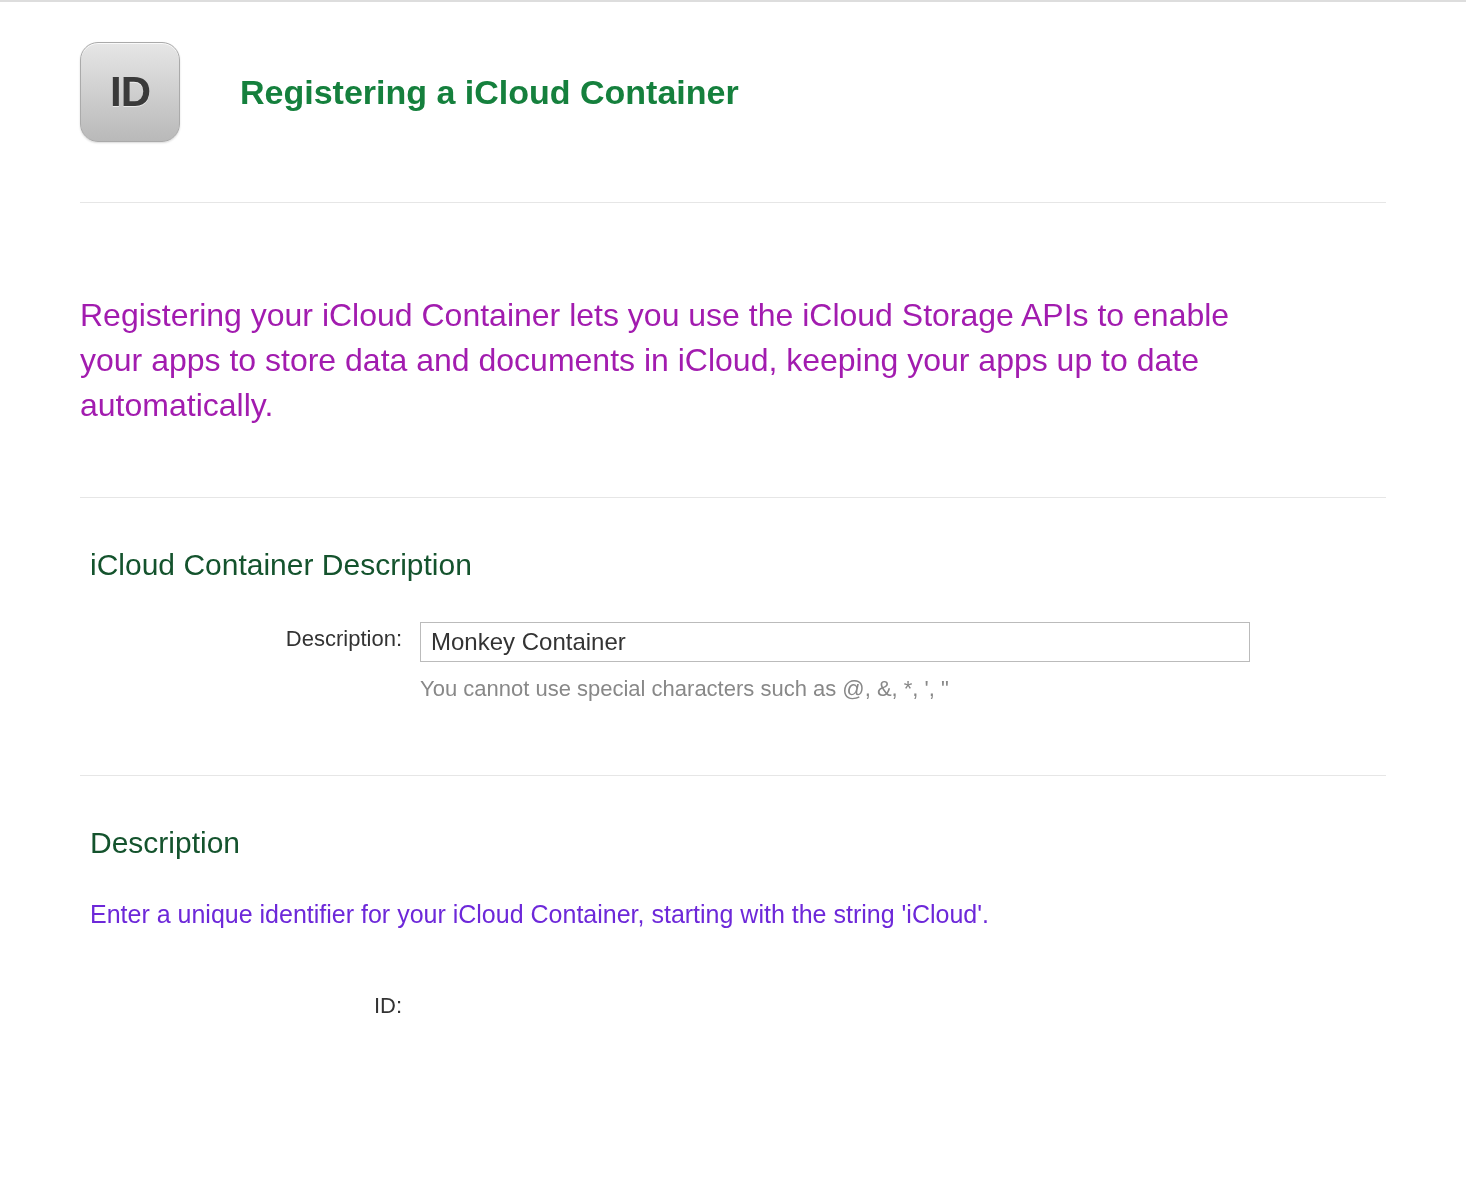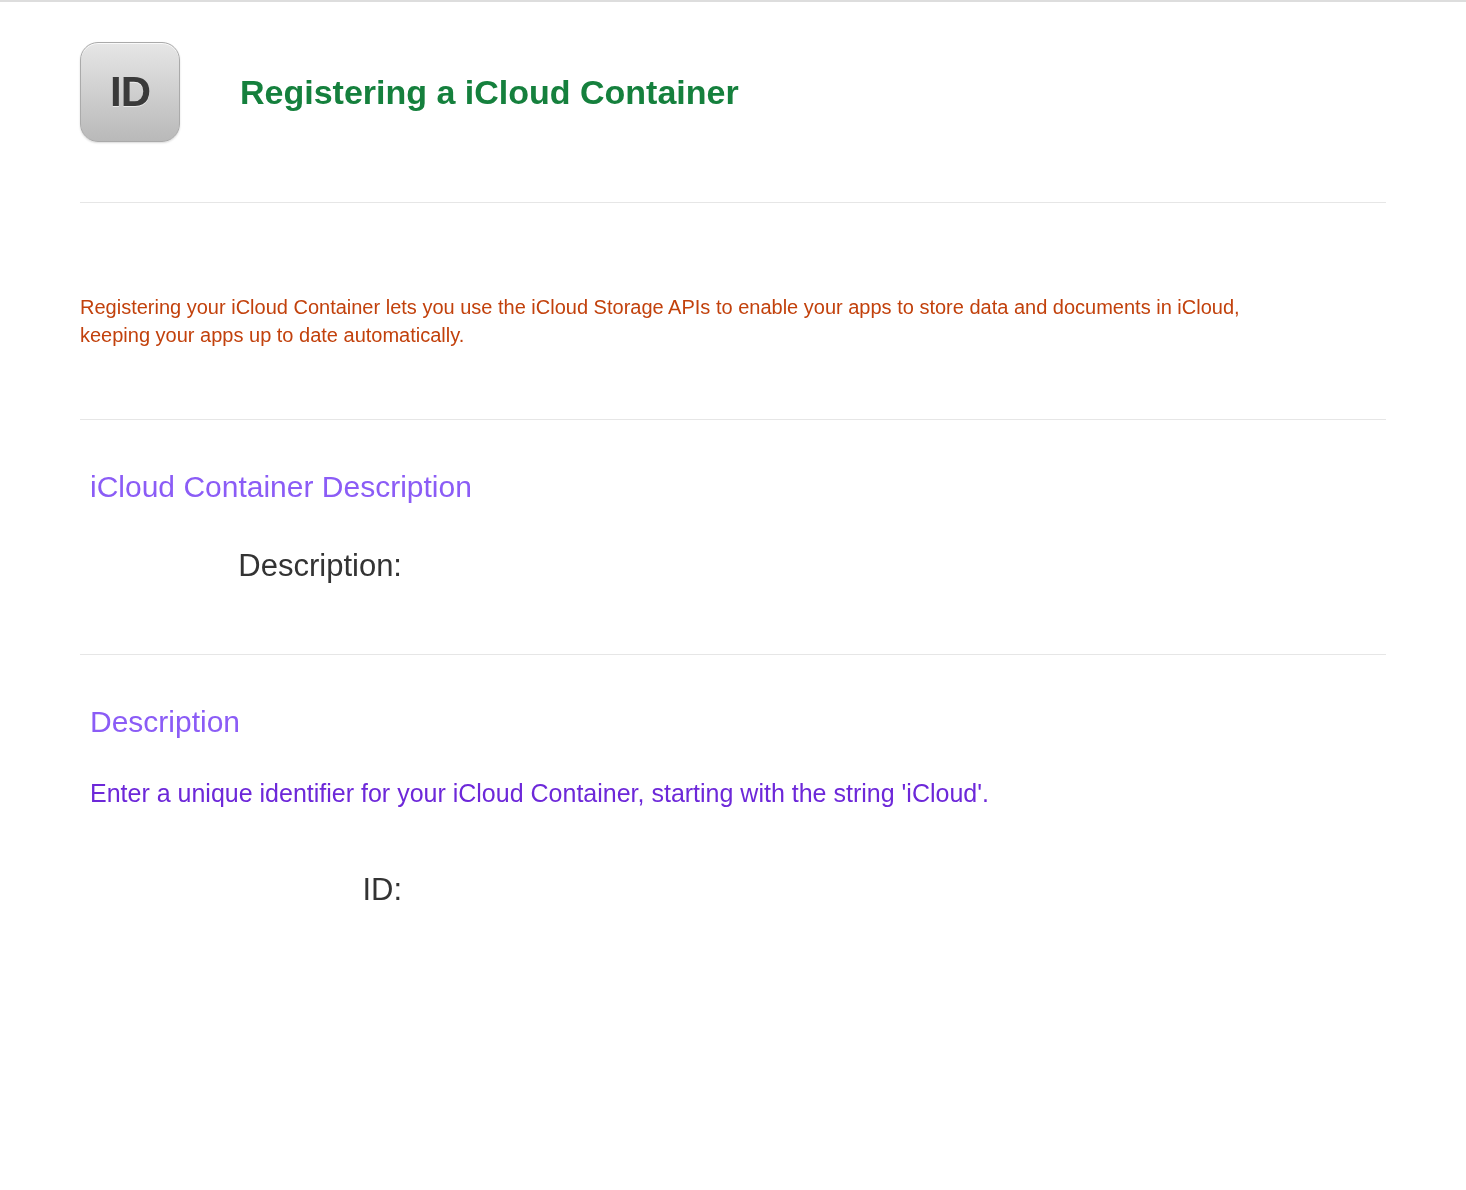--- a/index.html
+++ b/index.html
@@ -41,47 +41,47 @@
     font-size: 34px;
     font-weight: 700;
     color: #15803d;
   }
   .divider {
     border: none;
     border-top: 1px solid #e6e6e6;
     margin: 0;
   }
   .intro {
-    font-size: 20px;
-    color: #c2410c;
+    font-size: 32px;
+    color: #a21caf;
     line-height: 1.4;
     padding: 90px 0 70px 0;
     max-width: 1160px;
   }
   .section-heading {
     font-size: 30px;
-    color: #8b5cf6;
+    color: #14532d;
     font-weight: 400;
     padding: 50px 0 40px 10px;
   }
   .section-sub {
     font-size: 25px;
     color: #6d28d9;
     padding: 0 0 40px 10px;
   }
   .field-row {
     display: flex;
     align-items: flex-start;
     padding-bottom: 70px;
   }
   .field-label {
     width: 340px;
     text-align: right;
     padding-right: 18px;
-    font-size: 31px;
+    font-size: 22px;
     color: #333;
     padding-top: 4px;
   }
   .field-input-wrap {
     width: 830px;
   }
   .text-input {
     width: 100%;
     height: 40px;
     border: 1px solid #bbb;
@@ -116,20 +116,24 @@
   <hr class="divider">
 
   <p class="intro">Registering your iCloud Container lets you use the iCloud Storage APIs to enable your apps to store data and documents in iCloud, keeping your apps up to date automatically.</p>
 
   <hr class="divider">
 
   <h2 class="section-heading">iCloud Container Description</h2>
 
   <div class="field-row">
     <div class="field-label">Description:</div>
+    <div class="field-input-wrap">
+      <input type="text" class="text-input" value="Monkey Container" style="">
+      <div class="hint">You cannot use special characters such as @, &amp;, *, ', "</div>
+    </div>
   </div>
 
   <hr class="divider">
 
   <h2 class="section-heading">Description</h2>
   <p class="section-sub">Enter a unique identifier for your iCloud Container, starting with the string 'iCloud'.</p>
 
   <div class="field-row" style="padding-top:20px;flex-direction:column;">
     <div class="field-label">ID:</div>
   </div>

